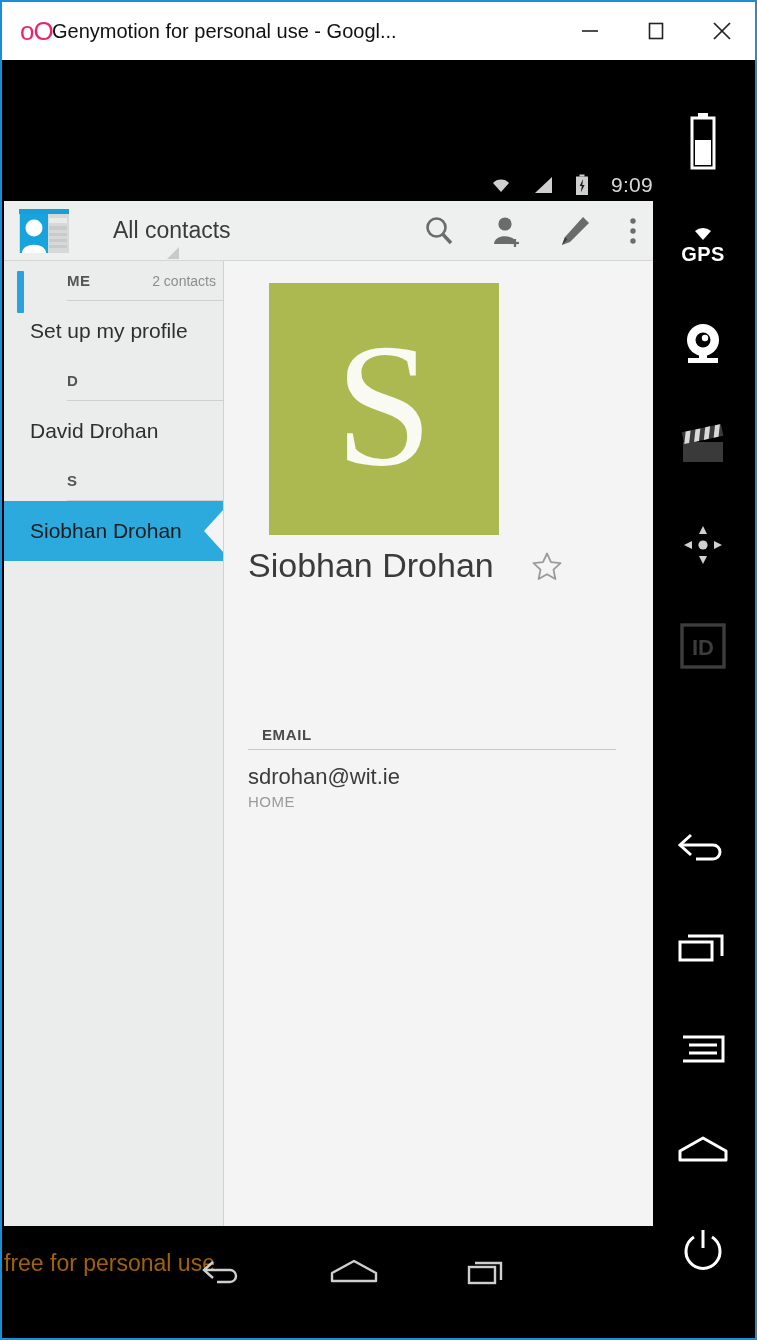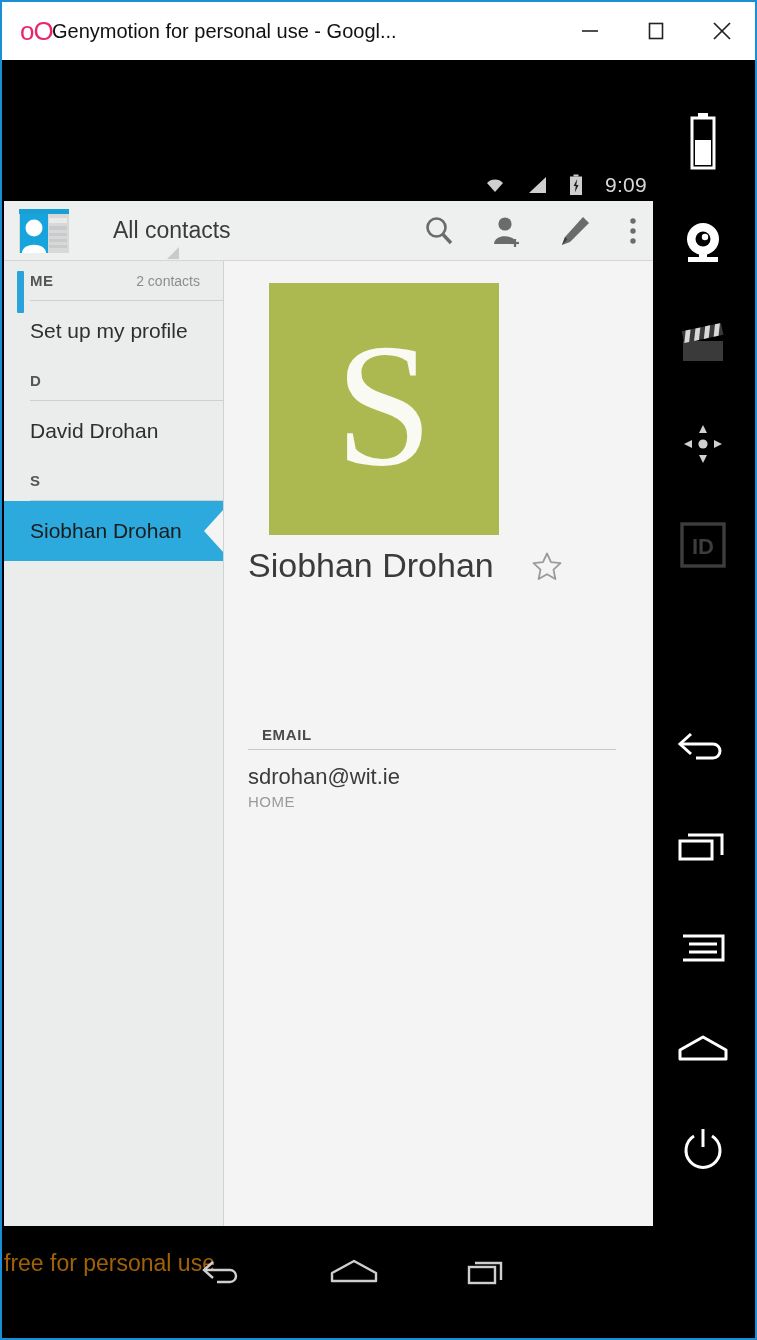--- a/index.html
+++ b/index.html
@@ -73,21 +73,21 @@
   
   .statusbar {
     position: absolute;
     left: 0; top: 0;
     width: 653px;
     height: 141px;
     background: #000;
   }
   .status-right {
     position: absolute;
-    right: 10px; bottom: 4px;
+    right: 4px; bottom: 4px;
     display: flex;
     align-items: center;
     gap: 20px;
     color: #cfcfcf;
   }
   .status-time {
     font-size: 21px;
     color: #d8d8d8;
     letter-spacing: 0.3px;
     margin-left: 2px;
@@ -174,23 +174,24 @@
     position: absolute;
     left: 26px; top: 0;
     right: 0; bottom: 0;
   }
   .row-header {
     position: relative;
     height: 40px;
     display: flex;
     align-items: center;
     justify-content: space-between;
-    padding-right: 24px;
+    padding-right: 8px;
     border-bottom: 1px solid #cfd0d0;
     box-sizing: border-box;
+    margin-left: 37px;
   }
   .row-header .hdr-letter {
     font-size: 15px;
     font-weight: bold;
     color: #555;
     letter-spacing: 0.4px;
   }
   .row-header .hdr-count {
     font-size: 14px;
     color: #8d8d8d;
@@ -556,20 +557,26 @@
   <div class="sidebar">
 
     <div class="side-btn">
       <svg width="34" height="58" viewBox="0 0 34 58">
         <rect x="12" y="1" width="10" height="5" fill="#fff"></rect>
         <rect x="6" y="6" width="22" height="50" fill="none" stroke="#fff" stroke-width="3"></rect>
         <rect x="9" y="28" width="16" height="25" fill="#fff"></rect>
       </svg>
     </div>
 
+    <div class="side-btn gps">
+      <svg width="42" height="24" viewBox="0 0 42 24">
+        <path d="M21 22 L13 13 A12 12 0 0 1 29 13 Z" fill="#fff"></path>
+      </svg>
+      <span class="gps-text">GPS</span>
+    </div>
 
     <div class="side-btn">
       <svg width="48" height="48" viewBox="0 0 48 48">
         <circle cx="24" cy="21" r="16" fill="#fff"></circle>
         <rect x="20" y="34" width="8" height="7" fill="#fff"></rect>
         <rect x="9" y="39" width="30" height="5" fill="#fff"></rect>
         <circle cx="24" cy="21" r="7.5" fill="#000"></circle>
         <circle cx="26" cy="19" r="3.2" fill="#fff"></circle>
       </svg>
     </div>

